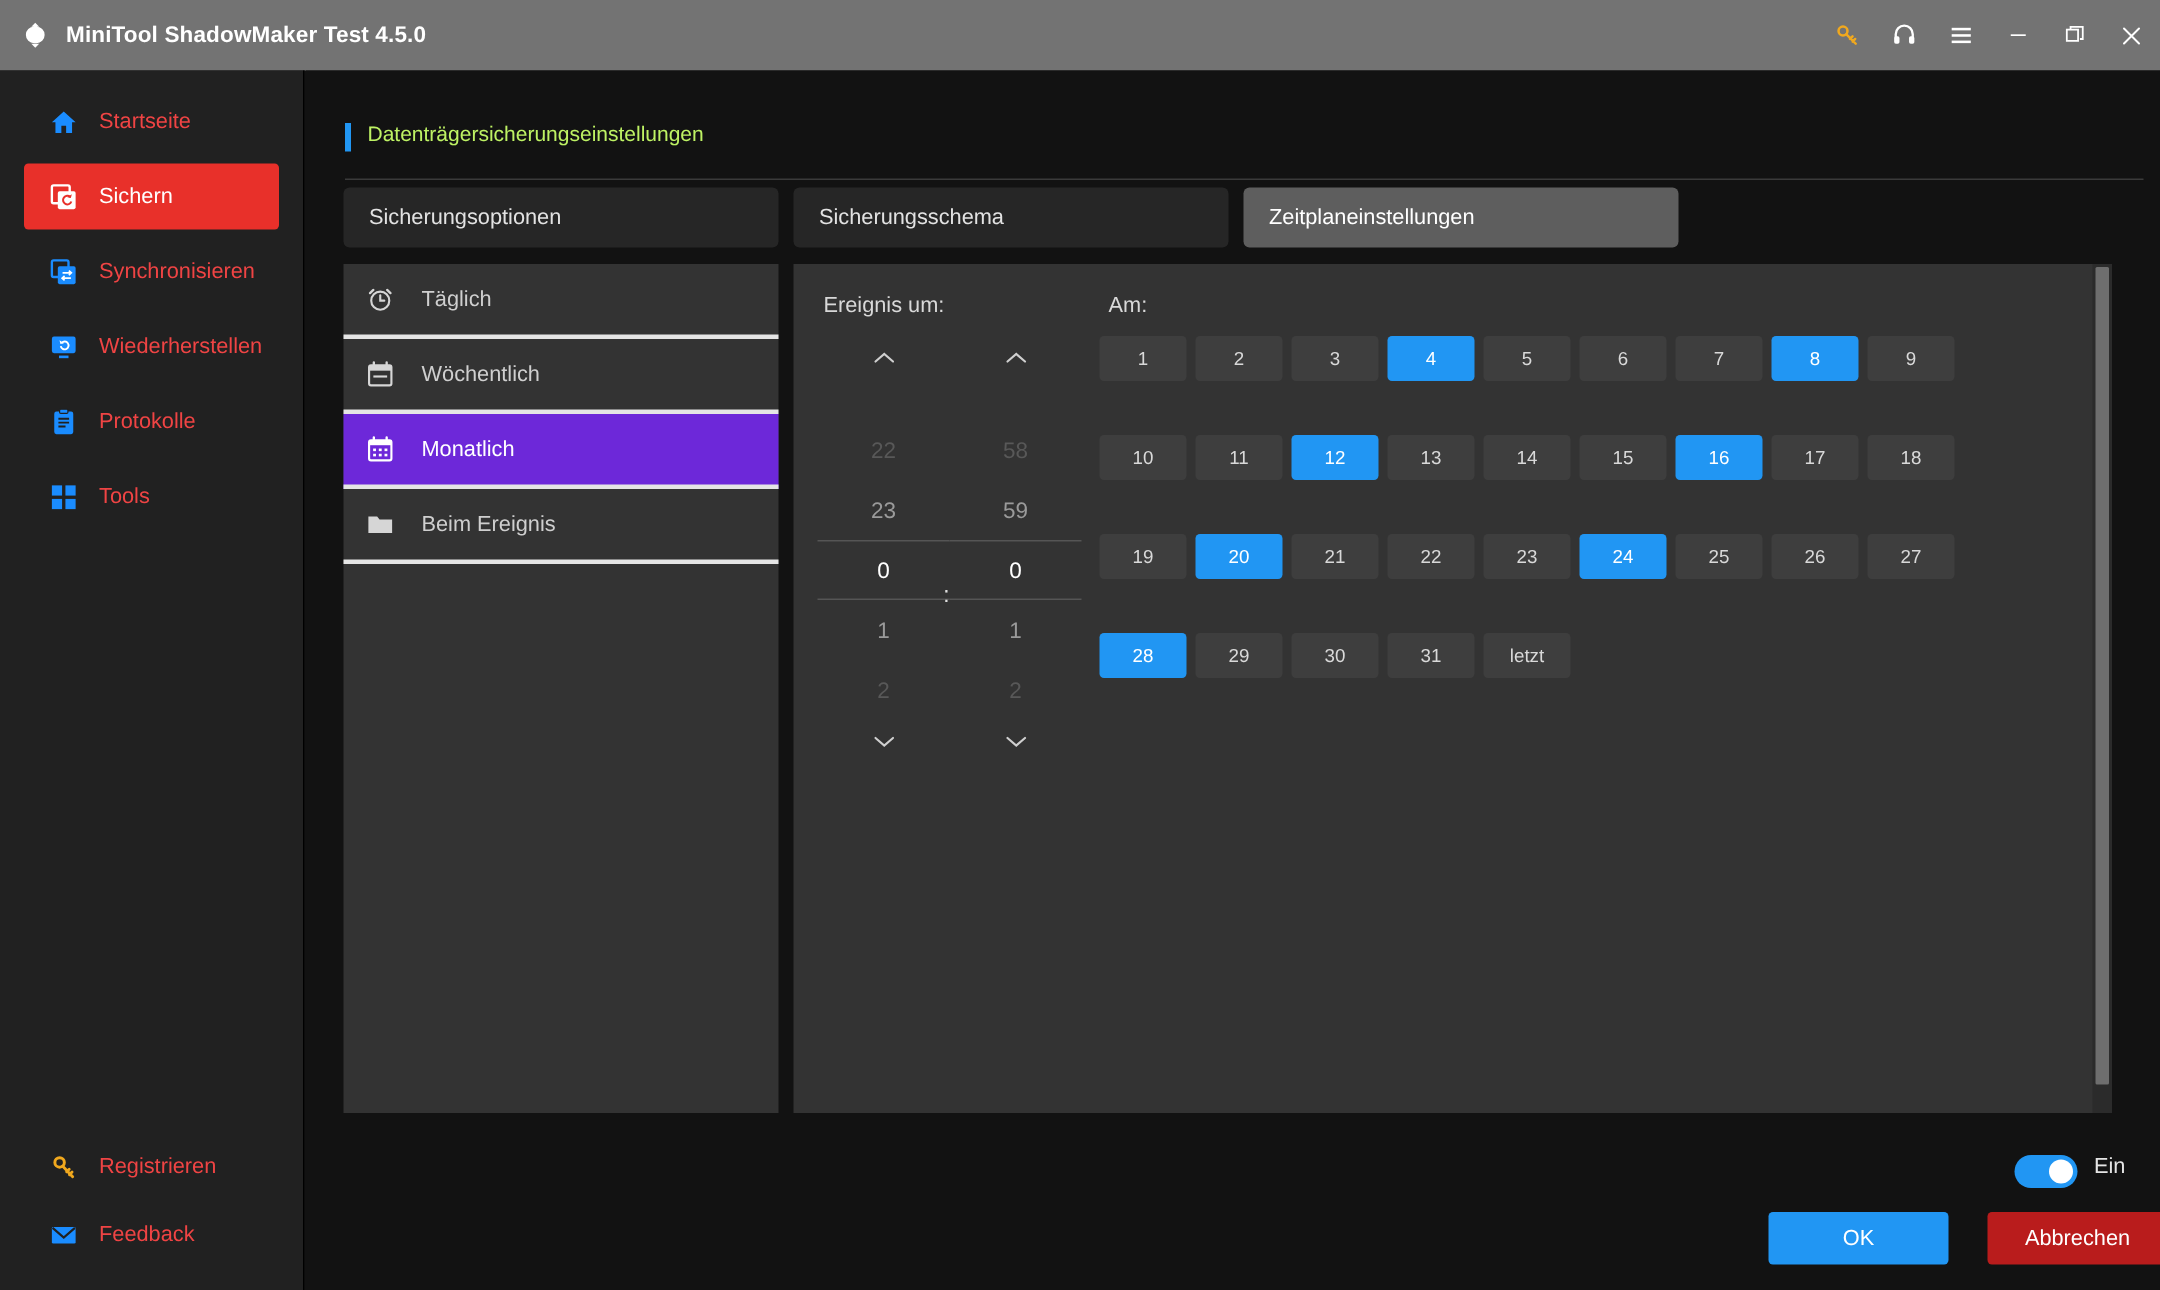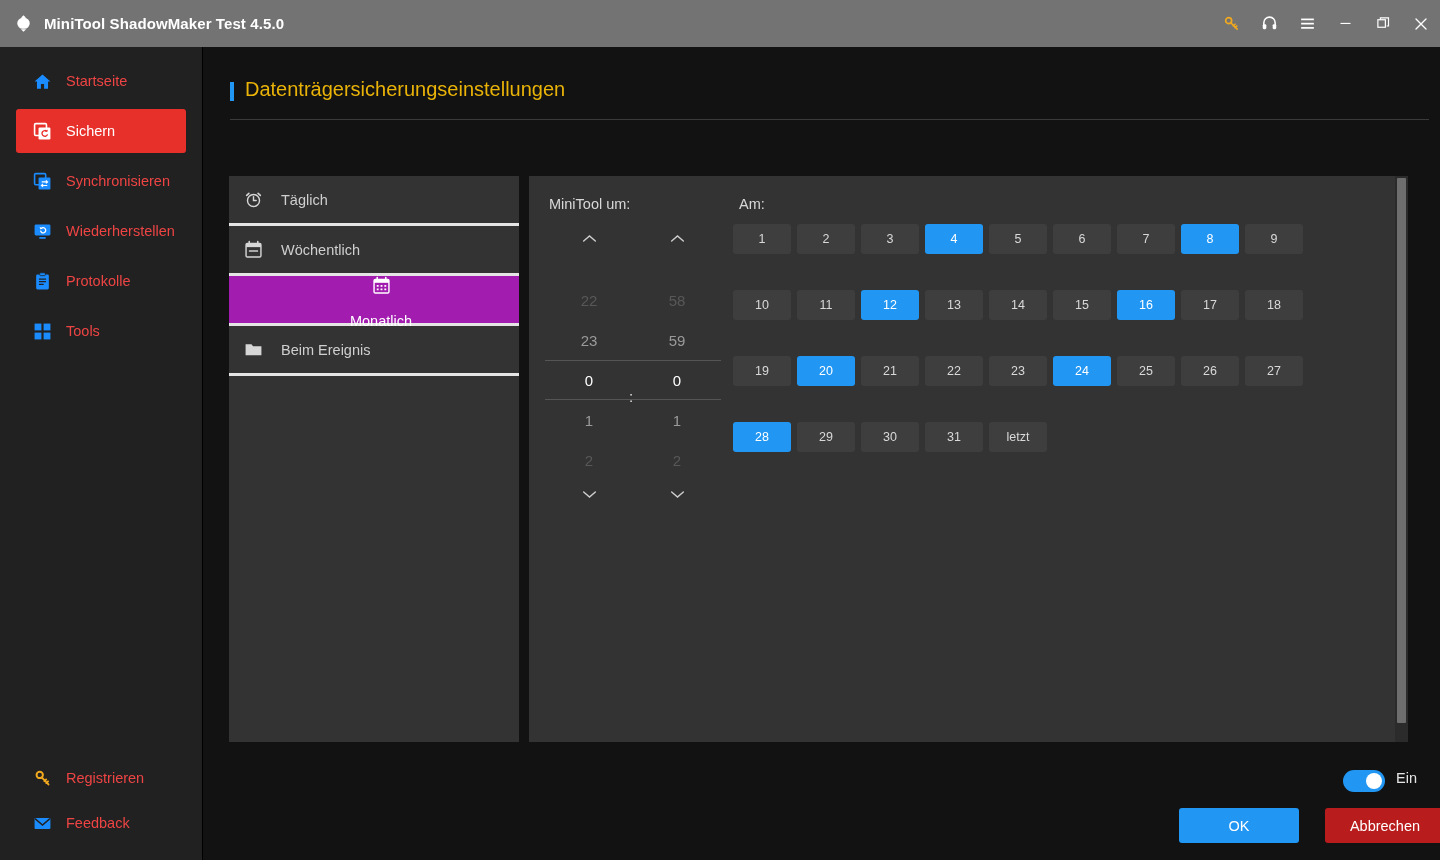--- a/index.html
+++ b/index.html
@@ -53,21 +53,21 @@
   .content {
     position: absolute; left: 204px; top: 47px; width: 1236px; height: 813px;
     background: #121212;
   }
   .page-header {
     position: absolute; left: 26px; top: 33px; width: 1199px; height: 40px;
     border-bottom: 1px solid #3a3a3a;
     display: flex; align-items: flex-start; gap: 11px;
   }
   .header-bar { width: 4px; height: 19px; background: #2196f3; margin-top: 2px; }
-  .page-title { font-size: 20px; color: #eab308; line-height: 19px; }
+  .page-title { font-size: 14px; color: #bef264; line-height: 19px; }
 
   
   .tabs { position: absolute; left: 25px; top: 78px; display: flex; gap: 10px; }
   .tab {
     width: 290px; height: 40px; border-radius: 4px;
     background: #262626; color: #e2e2e2;
     display: flex; align-items: center; padding-left: 17px;
     font-size: 14.5px; cursor: pointer;
   }
   .tab.active { background: #5e5e5e; color: #ffffff; }
@@ -75,21 +75,21 @@
   
   .panel-left {
     position: absolute; left: 25px; top: 129px; width: 290px; height: 566px;
     background: #333333;
   }
   .freq-item {
     height: 50px; display: flex; align-items: center; gap: 18px; padding-left: 14px;
     border-bottom: 3px solid #e5e5e5; cursor: pointer;
     color: #cfcfcf; font-size: 14.5px;
   }
-  .freq-item.active { background: #a21caf; color: #ffffff; flex-direction: column; }
+  .freq-item.active { background: #6d28d9; color: #ffffff; }
   .freq-icon { width: 20px; height: 20px; display:flex; align-items:center; justify-content:center; }
 
   .panel-right {
     position: absolute; left: 325px; top: 129px; width: 879px; height: 566px;
     background: #333333;
   }
 
   
   .label-start {
     position: absolute; left: 20px; top: 20px;
@@ -317,20 +317,25 @@
   </div>
 </div>
 
 <div class="content">
 
   <div class="page-header">
     <span class="header-bar"></span>
     <span class="page-title">Datenträgersicherungseinstellungen</span>
   </div>
 
+  <div class="tabs">
+    <div class="tab">Sicherungsoptionen</div>
+    <div class="tab">Sicherungsschema</div>
+    <div class="tab active">Zeitplaneinstellungen</div>
+  </div>
 
   <div class="panel-left">
     <div class="freq-item">
       <span class="freq-icon">
         <svg width="19" height="19" viewBox="0 0 24 24">
           <circle cx="12" cy="13.2" r="7.6" fill="none" stroke="#d6d6d6" stroke-width="1.8"></circle>
           <path d="M12 8.6 V13.2 H15.4" fill="none" stroke="#d6d6d6" stroke-width="1.8" stroke-linecap="round"></path>
           <path d="M6.2 4.2 L3.4 6.8 M17.8 4.2 L20.6 6.8" stroke="#d6d6d6" stroke-width="2" stroke-linecap="round"></path>
         </svg>
       </span>
@@ -368,21 +373,21 @@
         <svg width="19" height="19" viewBox="0 0 24 24">
           <path d="M2 5.4 H9.4 L11.4 8 H22 V19.4 H2 Z" fill="#d6d6d6"></path>
         </svg>
       </span>
       <span>Beim Ereignis</span>
     </div>
   </div>
 
   <div class="panel-right">
 
-    <div class="label-start">MiniTool um:</div>
+    <div class="label-start">Ereignis um:</div>
     <div class="label-on">Am:</div>
 
     <div class="timepicker">
       <div class="tp-col hours">
         <div class="tp-arrow">
           <svg width="15" height="9" viewBox="0 0 18 10">
               <path d="M2 8 L9 2 L16 8" fill="none" stroke="#cfcfcf" stroke-width="1.7" stroke-linecap="round"></path>
             </svg>
         </div>
         <div class="tp-spacer"></div>

